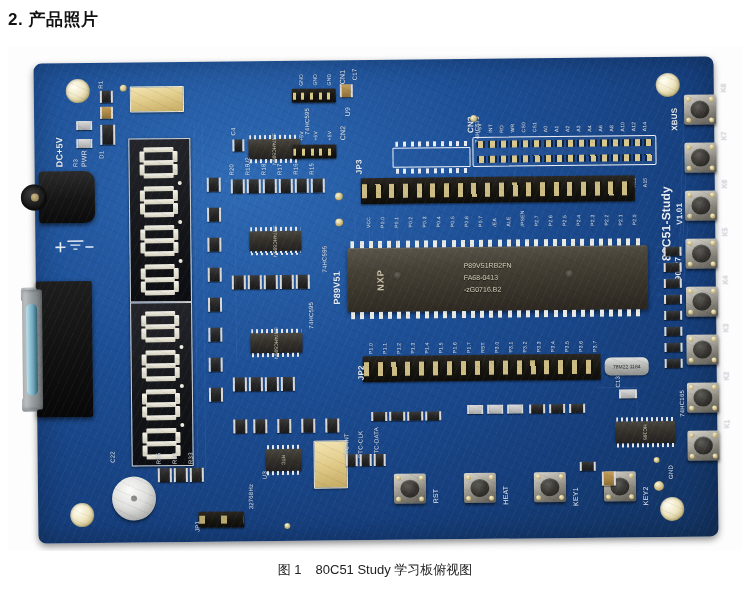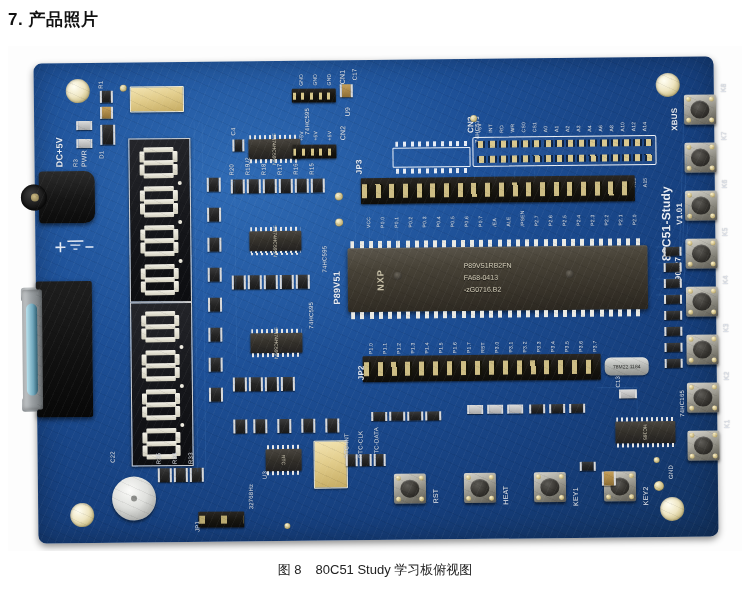--- a/index.html
+++ b/index.html
@@ -320,21 +320,21 @@
   }
 
   
   .traces {
     position:absolute; inset:0; pointer-events:none; opacity:.35;
   }
 </style>
 </head>
 <body>
 
-<div class="doc-heading">7. 产品照片</div>
+<div class="doc-heading">2. 产品照片</div>
 
 <div class="photo">
 
   <div class="pcb">
 
     <div class="hole" style="left:32px;  top:16px;  width:24px; height:24px;"></div>
     <div class="hole" style="left:622px; top:16px;  width:24px; height:24px;"></div>
     <div class="hole" style="left:32px;  top:440px; width:24px; height:24px;"></div>
     <div class="hole" style="left:622px; top:440px; width:24px; height:24px;"></div>
 
@@ -842,14 +842,14 @@
         <path d="M560 330 L600 330 L600 360"></path>
         <path d="M440 112 L440 120 M460 112 L460 120 M480 112 L480 120 M500 112 L500 120"></path>
         <path d="M160 60 L160 410 M168 60 L168 410"></path>
       </g>
     </svg>
 
   </div>
 </div>
 
 <div class="fig-caption">
-  <span>图 8</span><span class="gap"></span><span>80C51 Study 学习板俯视图</span>
+  <span>图 1</span><span class="gap"></span><span>80C51 Study 学习板俯视图</span>
 </div>
 
 </body></html>

